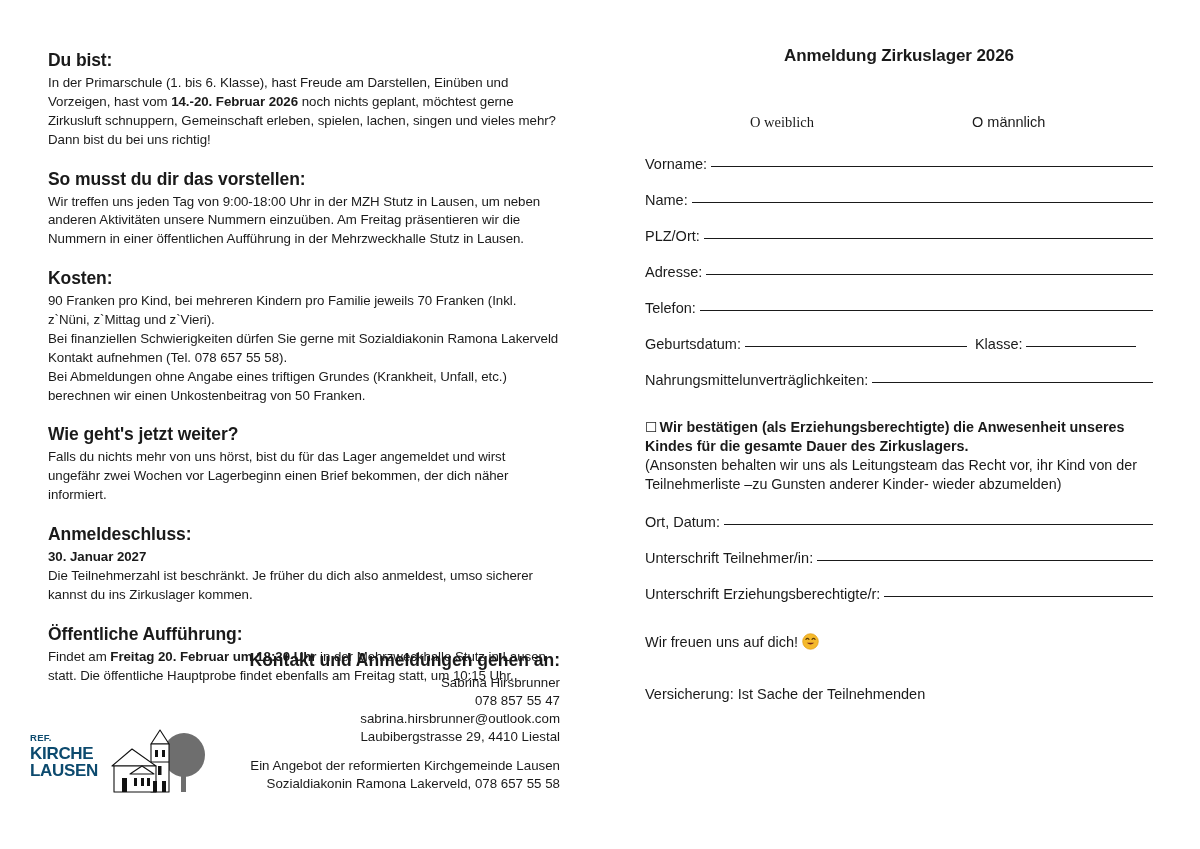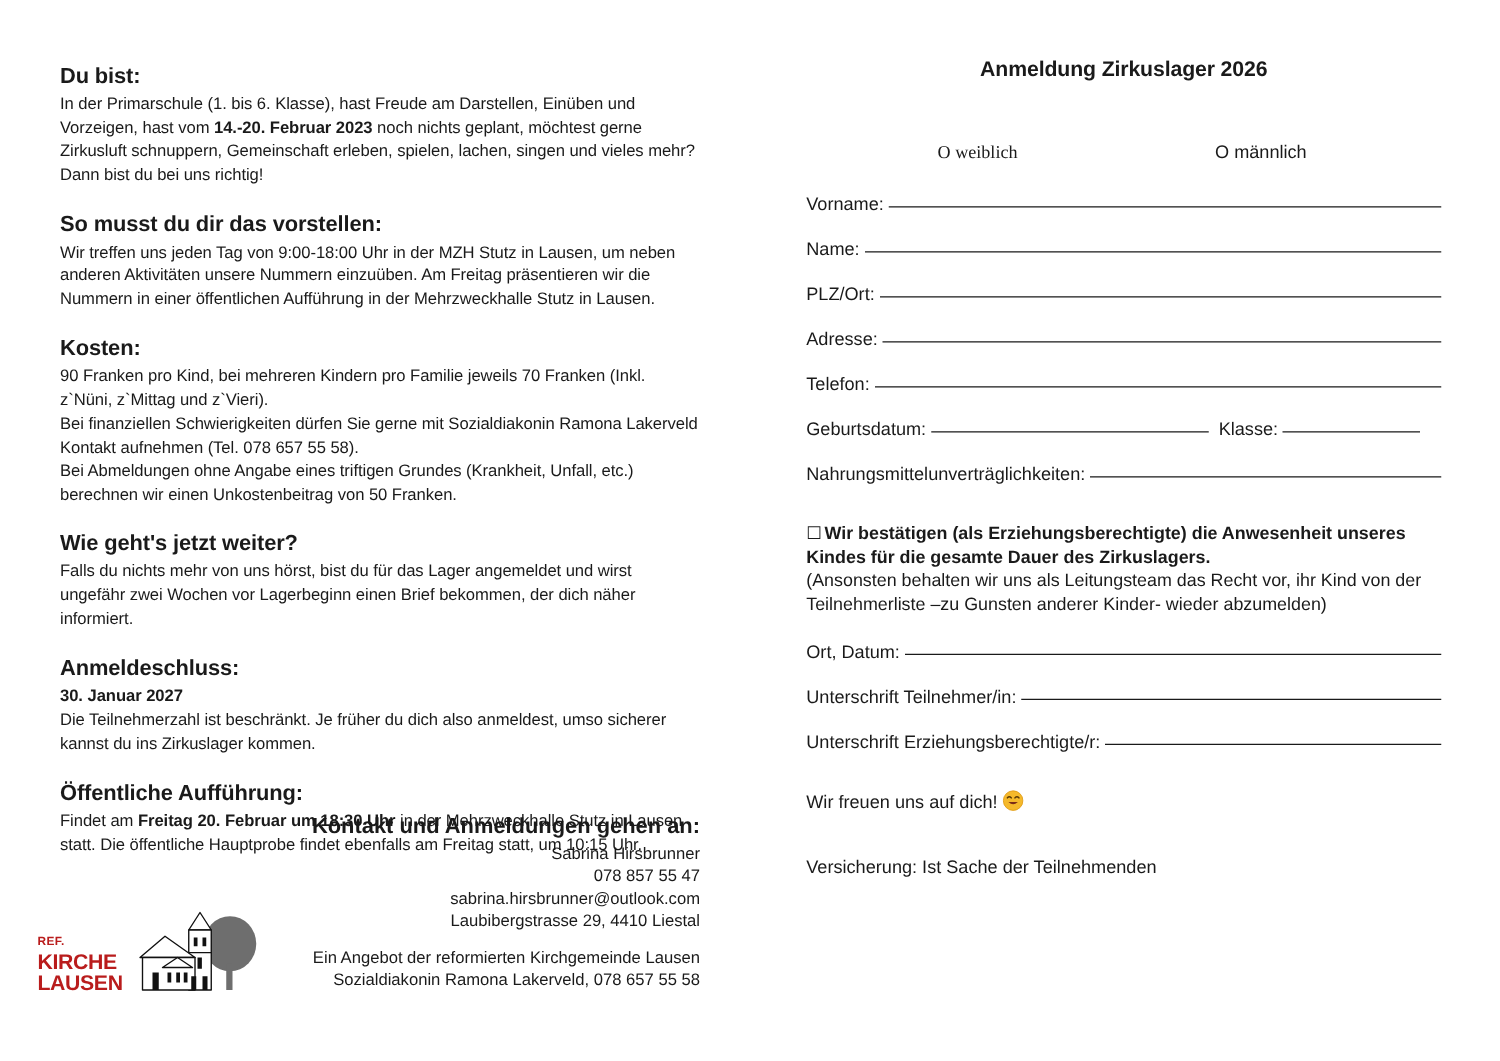--- a/index.html
+++ b/index.html
@@ -79,25 +79,25 @@
   .logo {
     position: absolute;
     left: 30px;
     top: 733px;
     width: 180px;
     height: 62px;
   }
   .logo-text {
     position: absolute;
     left: 0;
-    top: 16px;
+    top: 0;
     width: 82px;
     text-align: left;
     font-family: "Liberation Sans", sans-serif;
-    color: #b91c1c;
+    color: #0c4a6e;
   }
   .logo-ref {
     font-size: 9.5px;
     font-weight: bold;
     letter-spacing: 0.3px;
     line-height: 1;
     margin-bottom: 2px;
   }
   .logo-kirche {
     font-size: 17px;
@@ -198,21 +198,21 @@
 </style>
 </head>
 <body>
 
 <div class="page">
 
   <div class="col-left">
 
     <div class="sec">
       <h2 class="sec-head">Du bist:</h2>
-      <p class="body">In der Primarschule (1. bis 6. Klasse), hast Freude am Darstellen, Einüben und Vorzeigen, hast vom <b>14.-20. Februar 2023</b> noch nichts geplant, möchtest gerne Zirkusluft schnuppern, Gemeinschaft erleben, spielen, lachen, singen und vieles mehr?<br>Dann bist du bei uns richtig!</p>
+      <p class="body">In der Primarschule (1. bis 6. Klasse), hast Freude am Darstellen, Einüben und Vorzeigen, hast vom <b>14.-20. Februar 2026</b> noch nichts geplant, möchtest gerne Zirkusluft schnuppern, Gemeinschaft erleben, spielen, lachen, singen und vieles mehr?<br>Dann bist du bei uns richtig!</p>
     </div>
 
     <div class="sec">
       <h2 class="sec-head">So musst du dir das vorstellen:</h2>
       <p class="body">Wir treffen uns jeden Tag von 9:00-18:00 Uhr in der MZH Stutz in Lausen, um neben anderen Aktivitäten unsere Nummern einzuüben. Am Freitag präsentieren wir die Nummern in einer öffentlichen Aufführung in der Mehrzweckhalle Stutz in Lausen.</p>
     </div>
 
     <div class="sec">
       <h2 class="sec-head">Kosten:</h2>
       <p class="body">90 Franken pro Kind, bei mehreren Kindern pro Familie jeweils 70 Franken (Inkl. z`Nüni, z`Mittag und z`Vieri).<br>Bei finanziellen Schwierigkeiten dürfen Sie gerne mit Sozialdiakonin Ramona Lakerveld Kontakt aufnehmen (Tel. 078 657 55 58).<br>Bei Abmeldungen ohne Angabe eines triftigen Grundes (Krankheit, Unfall, etc.) berechnen wir einen Unkostenbeitrag von 50 Franken.</p>

